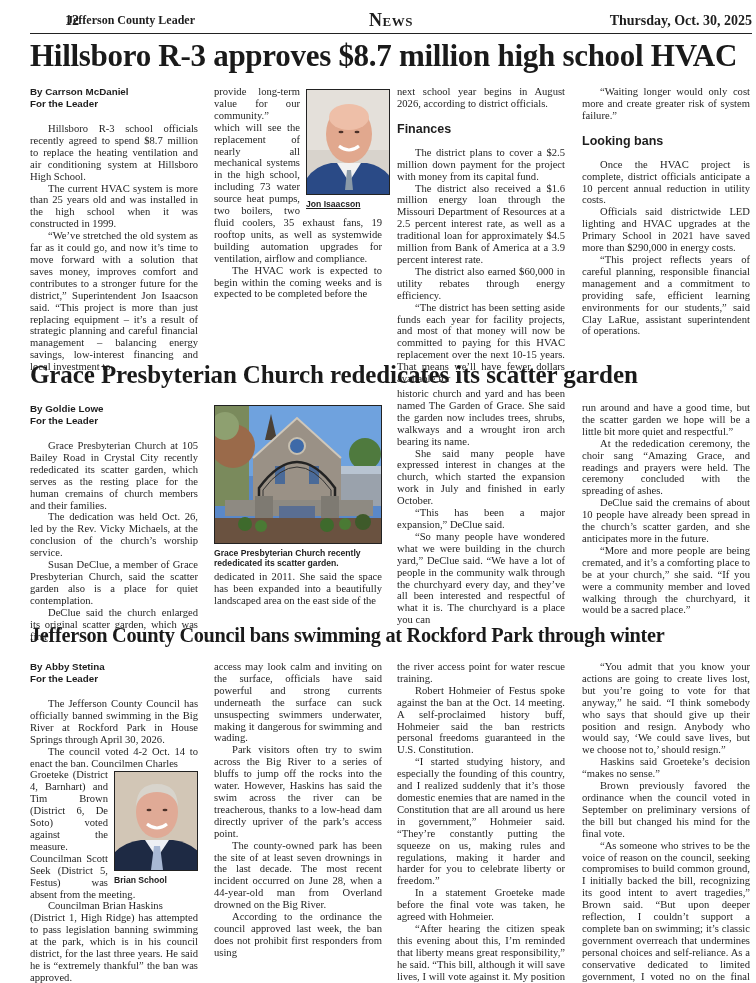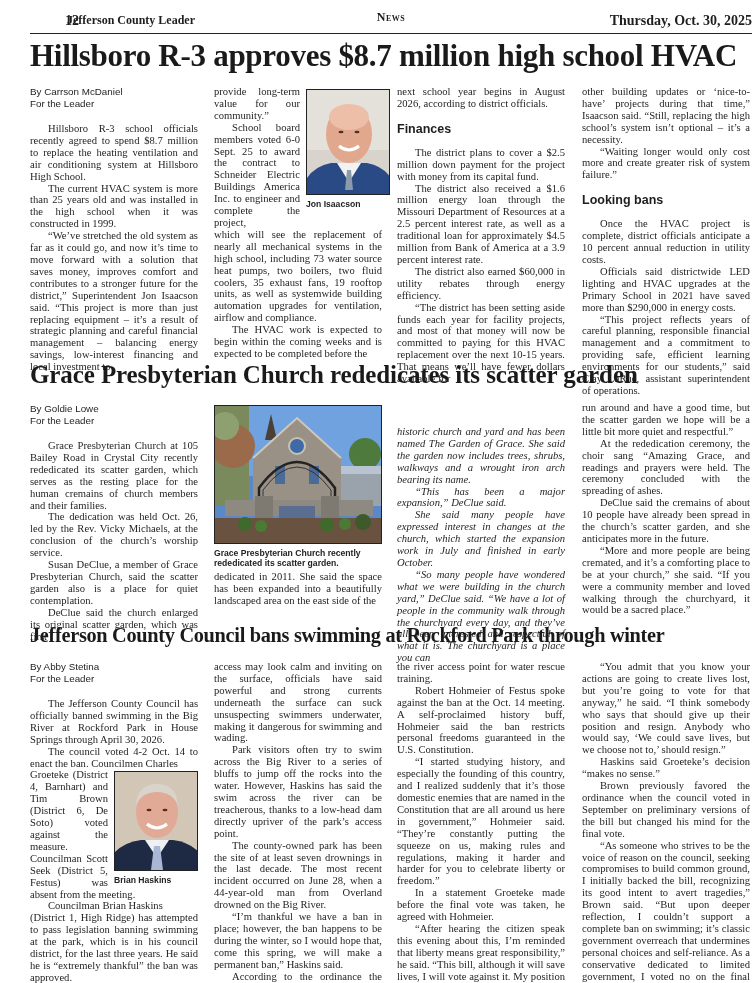--- a/index.html
+++ b/index.html
@@ -2,32 +2,32 @@
 <html><head>
 <meta charset="utf-8">
 <style>
   * { box-sizing: border-box; margin: 0; padding: 0; }
   html, body { width: 756px; height: 983px; background: #ffffff; overflow: hidden; }
   body { position: relative; font-family: "Liberation Serif", "DejaVu Serif", serif; color: #1e1e1e; }
 
   .masthead { position: absolute; left: 30px; top: 10px; width: 722px; height: 24px; border-bottom: 1.5px solid #222; }
   .masthead .pg { position: absolute; left: 0; top: 3px; font-weight: bold; font-size: 14px; margin-left: 35px; }
   .masthead .paper { position: absolute; left: 37px; top: 3px; font-weight: bold; font-size: 12px; }
-  .masthead .section { position: absolute; left: 0; right: 0; top: 0; text-align: center; font-weight: bold; font-size: 12px; font-variant: small-caps; letter-spacing: 0.5px; }
+  .masthead .section { position: absolute; left: 0; right: 0; top: 0; text-align: center; font-weight: bold; font-size: 18px; font-variant: small-caps; letter-spacing: 0.5px; }
   .masthead .date { position: absolute; right: 0; top: 3px; font-weight: bold; font-size: 14px; }
 
   .headline { position: absolute; left: 30px; font-weight: bold; color: #1a1a1a; white-space: nowrap; line-height: 1; }
   .h1 { top: 40px; font-size: 31.5px; letter-spacing: -0.3px; transform: scaleX(0.985); transform-origin: left; }
   .h2 { top: 362px; font-size: 25px; letter-spacing: -0.1px; }
   .h3 { top: 625px; font-size: 20.5px; letter-spacing: -0.3px; transform: scaleX(0.99); transform-origin: left; }
 
   .col { position: absolute; width: 168px; font-size: 10.6px; line-height: 11.9px; text-align: justify; }
   .col p { text-indent: 18px; }
   .col p.noind { text-indent: 0; }
-  .byline { font-family: "Liberation Sans", "DejaVu Sans", sans-serif; font-weight: normal; font-size: 9.8px; line-height: 12px; text-align: left; margin-bottom: 13px; }
+  .byline { font-family: "Liberation Sans", "DejaVu Sans", sans-serif; font-weight: bold; font-size: 9.8px; line-height: 12px; text-align: left; margin-bottom: 13px; }
   .subhead { font-family: "Liberation Sans", "DejaVu Sans", sans-serif; font-weight: bold; font-size: 12.5px; line-height: 14px; margin: 12px 0 11px 0; text-align: left; }
 
   .c1 { left: 30px; }
   .c2 { left: 214px; }
   .c3 { left: 397px; }
   .c4 { left: 582px; }
 
   .photo-wrap { position: absolute; }
   .photo { border: 1px solid #222; overflow: hidden; position: relative; }
   .caption { font-family: "Liberation Sans", "DejaVu Sans", sans-serif; font-weight: bold; font-size: 8.6px; line-height: 10px; margin-top: 4px; color: #222; }
@@ -50,54 +50,52 @@
   <div class="byline">
     <div>By Carrson McDaniel</div>
     <div>For the Leader</div>
   </div>
   <p>Hillsboro R-3 school officials recently agreed to spend $8.7 million to replace the heating ventilation and air conditioning system at Hillsboro High School.</p>
   <p>The current HVAC system is more than 25 years old and was installed in the high school when it was constructed in 1999.</p>
   <p>“We’ve stretched the old system as far as it could go, and now it’s time to move forward with a solution that saves money, improves comfort and contributes to a stronger future for the district,” Superintendent Jon Isaacson said. “This project is more than just replacing equipment – it’s a result of strategic planning and careful financial management – balancing energy savings, low-interest financing and local investment to</p>
 </div>
 
 <div class="col c2" style="top:86px;">
-  <div class="float-r" style="width:76px; margin-left:6px; margin-top:3px;">
+  <div class="float-r" style="width:76px; margin-left:6px; margin-top:3px;text-decoration:underline;">
     <div class="photo" style="width:84px; height:106px;">
       <svg width="84" height="106" viewBox="0 0 84 106">
         <rect width="84" height="106" fill="#d8d3cc"></rect>
         <rect x="0" y="0" width="84" height="60" fill="#e4e0da"></rect>
         <path d="M0 106 L0 88 Q8 76 24 73 L60 73 Q76 76 84 88 L84 106 Z" fill="#2a4a86"></path>
         <path d="M30 73 L42 92 L54 73 Z" fill="#f2f2f2"></path>
         <path d="M40 80 L44 80 L46 100 L38 100 Z" fill="#8a9aa8"></path>
         <ellipse cx="42" cy="44" rx="23" ry="29" fill="#e1a88e"></ellipse>
         <ellipse cx="42" cy="27" rx="20" ry="13" fill="#eebfa8"></ellipse>
         <path d="M32 56 Q42 64 52 56" stroke="#fff" stroke-width="3" fill="none"></path>
         <ellipse cx="34" cy="42" rx="2.5" ry="1.3" fill="#4a3028"></ellipse>
         <ellipse cx="50" cy="42" rx="2.5" ry="1.3" fill="#4a3028"></ellipse>
       </svg>
     </div>
     <div class="caption">Jon Isaacson</div>
   </div>
   <p class="noind">provide long-term value for our community.”</p>
-  <p>School board members voted 6-0 Sept. 25 to award the contract to Schneider Electric Buildings America Inc. to engineer and complete the project,</p>
   <p class="noind">which will see the replacement of nearly all mechanical systems in the high school, including 73 water source heat pumps, two boilers, two fluid coolers, 35 exhaust fans, 19 rooftop units, as well as systemwide building automation upgrades for ventilation, airflow and compliance.</p>
   <p>The HVAC work is expected to begin within the coming weeks and is expected to be completed before the</p>
 </div>
 
 <div class="col c3" style="top:86px;">
   <p class="noind">next school year begins in August 2026, according to district officials.</p>
   <div class="subhead">Finances</div>
   <p>The district plans to cover a $2.5 million down payment for the project with money from its capital fund.</p>
   <p>The district also received a $1.6 million energy loan through the Missouri Department of Resources at a 2.5 percent interest rate, as well as a traditional loan for approximately $4.5 million from Bank of America at a 3.9 percent interest rate.</p>
   <p>The district also earned $60,000 in utility rebates through energy efficiency.</p>
   <p>“The district has been setting aside funds each year for facility projects, and most of that money will now be committed to paying for this HVAC replacement over the next 10-15 years. That means we’ll have fewer dollars available for</p>
 </div>
 
 <div class="col c4" style="top:86px;">
-  <p class="noind">other building updates or ‘nice-to-have’ projects during that time,” Isaacson said. “Still, replacing the high school’s system isn’t optional – it’s a necessity.</p>
   <p>“Waiting longer would only cost more and create greater risk of system failure.”</p>
   <div class="subhead">Looking bans</div>
   <p>Once the HVAC project is complete, district officials anticipate a 10 percent annual reduction in utility costs.</p>
   <p>Officials said districtwide LED lighting and HVAC upgrades at the Primary School in 2021 have saved more than $290,000 in energy costs.</p>
   <p>“This project reflects years of careful planning, responsible financial management and a commitment to providing safe, efficient learning environments for our students,” said Clay LaRue, assistant superintendent of operations.</p>
 </div>
 
 <h1 class="headline h2">Grace Presbyterian Church rededicates its scatter garden</h1>
 
 <div class="col c1" style="top:403px;">
@@ -142,24 +140,24 @@
       <circle cx="148" cy="116" r="8" fill="#3e5a2a"></circle>
     </svg>
   </div>
   <div class="caption">Grace Presbyterian Church recently rededicated its scatter garden.</div>
 </div>
 
 <div class="col c2" style="top:571px;">
   <p class="noind">dedicated in 2011. She said the space has been expanded into a beautifully landscaped area on the east side of the</p>
 </div>
 
-<div class="col c3" style="top:426px;font-style:italic;">
+<div class="col c3" style="top:388px;">
   <p class="noind">historic church and yard and has been named The Garden of Grace. She said the garden now includes trees, shrubs, walkways and a wrought iron arch bearing its name.</p>
+  <p>She said many people have expressed interest in changes at the church, which started the expansion work in July and finished in early October.</p>
   <p>“This has been a major expansion,” DeClue said.</p>
-  <p>She said many people have expressed interest in changes at the church, which started the expansion work in July and finished in early October.</p>
   <p>“So many people have wondered what we were building in the church yard,” DeClue said. “We have a lot of people in the community walk through the churchyard every day, and they’ve all been interested and respectful of what it is. The churchyard is a place you can</p>
 </div>
 
 <div class="col c4" style="top:402px;">
   <p class="noind">run around and have a good time, but the scatter garden we hope will be a little bit more quiet and respectful.”</p>
   <p>At the rededication ceremony, the choir sang “Amazing Grace, and readings and prayers were held. The ceremony concluded with the spreading of ashes.</p>
   <p>DeClue said the cremains of about 10 people have already been spread in the church’s scatter garden, and she anticipates more in the future.</p>
   <p>“More and more people are being cremated, and it’s a comforting place to be at your church,” she said. “If you were a community member and loved walking through the churchyard, it would be a sacred place.”</p>
 </div>
 
@@ -179,33 +177,32 @@
         <path d="M0 100 L0 80 Q10 70 26 68 L58 68 Q74 70 84 80 L84 100 Z" fill="#1e2a44"></path>
         <path d="M30 68 L42 86 L54 68 Z" fill="#eef0f4"></path>
         <path d="M39 74 L45 74 L48 98 L36 98 Z" fill="#a8b8d4"></path>
         <ellipse cx="42" cy="40" rx="21" ry="26" fill="#e0aa96"></ellipse>
         <path d="M21 34 Q22 12 42 12 Q62 12 63 34 Q58 20 42 20 Q26 20 21 34 Z" fill="#d8d4cc"></path>
         <path d="M32 52 Q42 60 52 52" stroke="#fff" stroke-width="3" fill="none"></path>
         <ellipse cx="34" cy="38" rx="2.5" ry="1.3" fill="#4a3028"></ellipse>
         <ellipse cx="50" cy="38" rx="2.5" ry="1.3" fill="#4a3028"></ellipse>
       </svg>
     </div>
-    <div class="caption">Brian Haskins</div>
+    <div class="caption">Brian School</div>
   </div>
   <p class="noind">Groeteke (District 4, Barnhart) and Tim Brown (District 6, De Soto) voted against the measure. Councilman Scott Seek (District 5, Festus) was absent from the meeting.</p>
   <p>Councilman Brian Haskins</p>
   <p class="noind">(District 1, High Ridge) has attempted to pass legislation banning swimming at the park, which is in his council district, for the last three years. He said he is “extremely thankful” the ban was approved.</p>
 
 </div>
 
 <div class="col c2" style="top:661px;">
   <p class="noind">access may look calm and inviting on the surface, officials have said powerful and strong currents underneath the surface can suck unsuspecting swimmers underwater, making it dangerous for swimming and wading.</p>
   <p>Park visitors often try to swim across the Big River to a series of bluffs to jump off the rocks into the water. However, Haskins has said the swim across the river can be treacherous, thanks to a low-head dam directly upriver of the park’s access point.</p>
   <p>The county-owned park has been the site of at least seven drownings in the last decade. The most recent incident occurred on June 28, when a 44-year-old man from Overland drowned on the Big River.</p>
-  <p>“I’m thankful we have a ban in place; however, the ban happens to be during the winter, so I would hope that, come this spring, we will make a permanent ban,” Haskins said.</p>
   <p>According to the ordinance the council approved last week, the ban does not prohibit first responders from using</p>
 </div>
 
 <div class="col c3" style="top:661px;">
   <p class="noind">the river access point for water rescue training.</p>
   <p>Robert Hohmeier of Festus spoke against the ban at the Oct. 14 meeting. A self-proclaimed history buff, Hohmeier said the ban restricts personal freedoms guaranteed in the U.S. Constitution.</p>
   <p>“I started studying history, and especially the founding of this country, and I realized suddenly that it’s those domestic enemies that are named in the Constitution that are all around us here in government,” Hohmeier said. “They’re constantly putting the squeeze on us, making rules and regulations, making it harder and harder for you to celebrate liberty or freedom.”</p>
   <p>In a statement Groeteke made before the final vote was taken, he agreed with Hohmeier.</p>
   <p>“After hearing the citizen speak this evening about this, I’m reminded that liberty means great responsibility,” he said. “This bill, although it will save lives, I will vote against it. My position on this is that liberty means more, and personal responsibility is something that citizens should enact themselves.”</p>
 </div>

